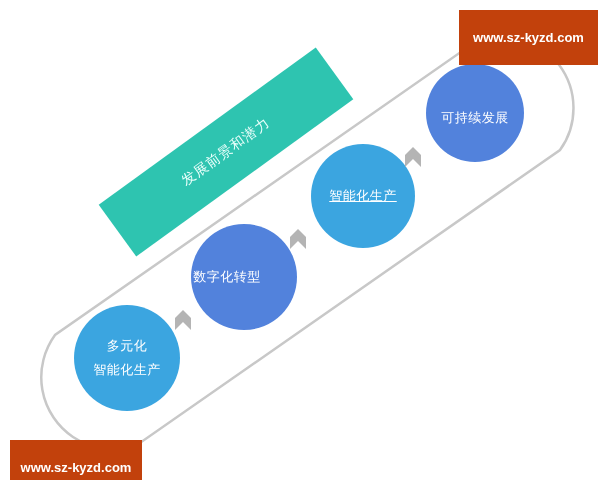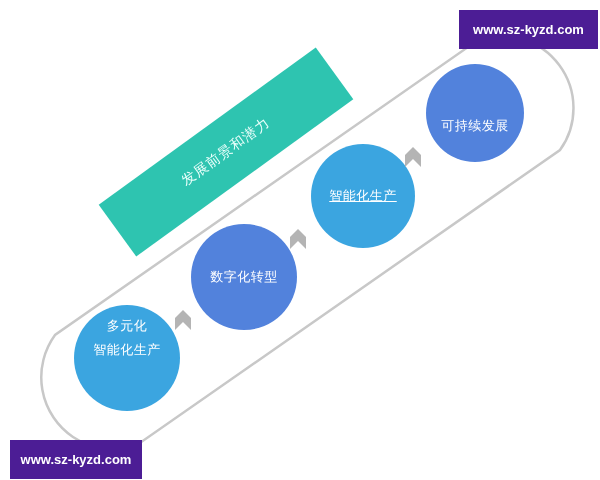--- a/index.html
+++ b/index.html
@@ -21,23 +21,23 @@
     width:268px; height:64px;
     background:#2ec4b0;
     transform-origin:center center;
     transform:translate(-20px,-14px) rotate(-35.9deg);
     display:flex; align-items:center; justify-content:center;
   }
   .banner-text {
     color:#eafffb; font-size:14px; letter-spacing:1px;
   }
   .watermark {
-    position:absolute; background:#4c1d95; color:#ffffff;
+    position:absolute; background:#c2410c; color:#ffffff;
     font-family:"Liberation Sans", "DejaVu Sans", sans-serif;
-    font-size:13px; font-weight:bold; padding:4px 10px;
+    font-size:13px; font-weight:bold; padding:12px 10px;
     height:31px; line-height:31px;
   }
   .wm-top { left:459px; top:10px; width:119px; text-align:center; }
   .wm-bottom { left:10px; top:440px; width:112px; text-align:center; }
 </style>
 </head>
 <body>
 
 <div class="stage">
 
@@ -65,30 +65,30 @@
     </g>
     <g transform="translate(413,157) rotate(-35)">
       <path d="M -10 -8 L 2 -8 L 10 0 L 2 8 L -10 8 L -2 0 Z" fill="#b4b4b4" transform="rotate(-55)"></path>
     </g>
   </svg>
 
   <div class="banner">
     <span class="banner-text">发展前景和潜力</span>
   </div>
 
-  <div class="circle-label" style="left:127px; top:338px;">
+  <div class="circle-label" style="left:127px; top:358px;">
     <div>多元化</div>
     <div>智能化生产</div>
   </div>
-  <div class="circle-label" style="left:244px; top:277px;">
+  <div class="circle-label" style="left:227px; top:277px;">
     <div>数字化转型</div>
   </div>
   <div class="circle-label" style="left:363px; top:196px;text-decoration:underline;">
     <div>智能化生产</div>
   </div>
-  <div class="circle-label" style="left:475px; top:126px;text-align:right;">
+  <div class="circle-label" style="left:475px; top:118px;text-align:right;">
     <div>可持续发展</div>
   </div>
 
   <div class="watermark wm-top">www.sz-kyzd.com</div>
   <div class="watermark wm-bottom">www.sz-kyzd.com</div>
 
 </div>
 
 </body></html>

